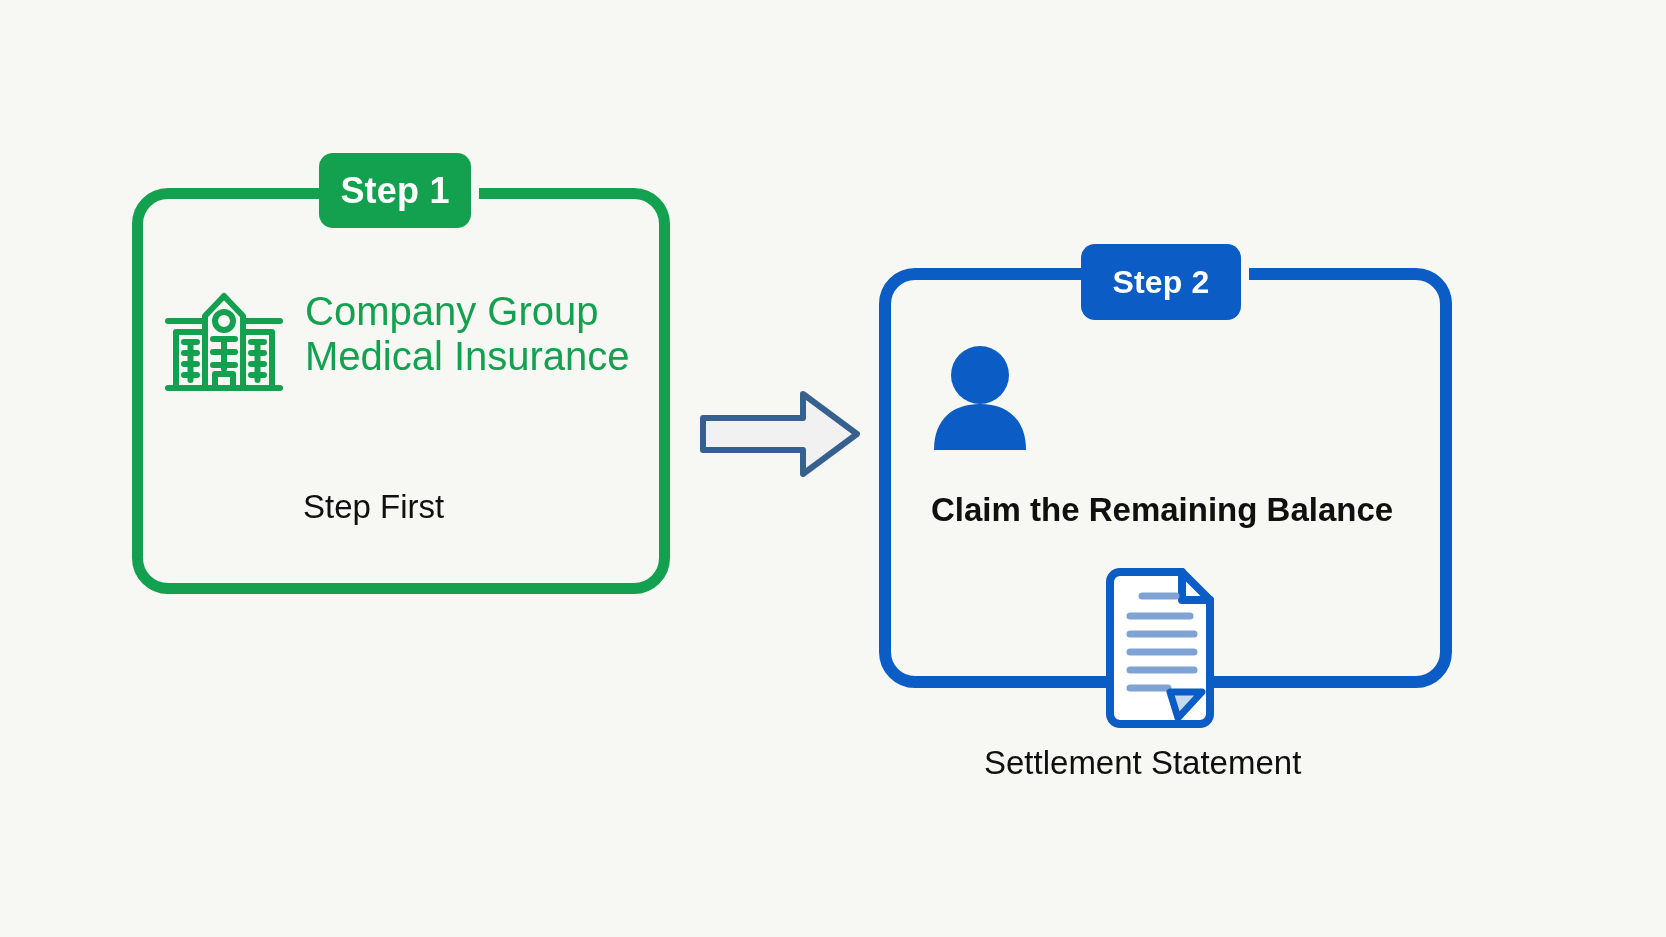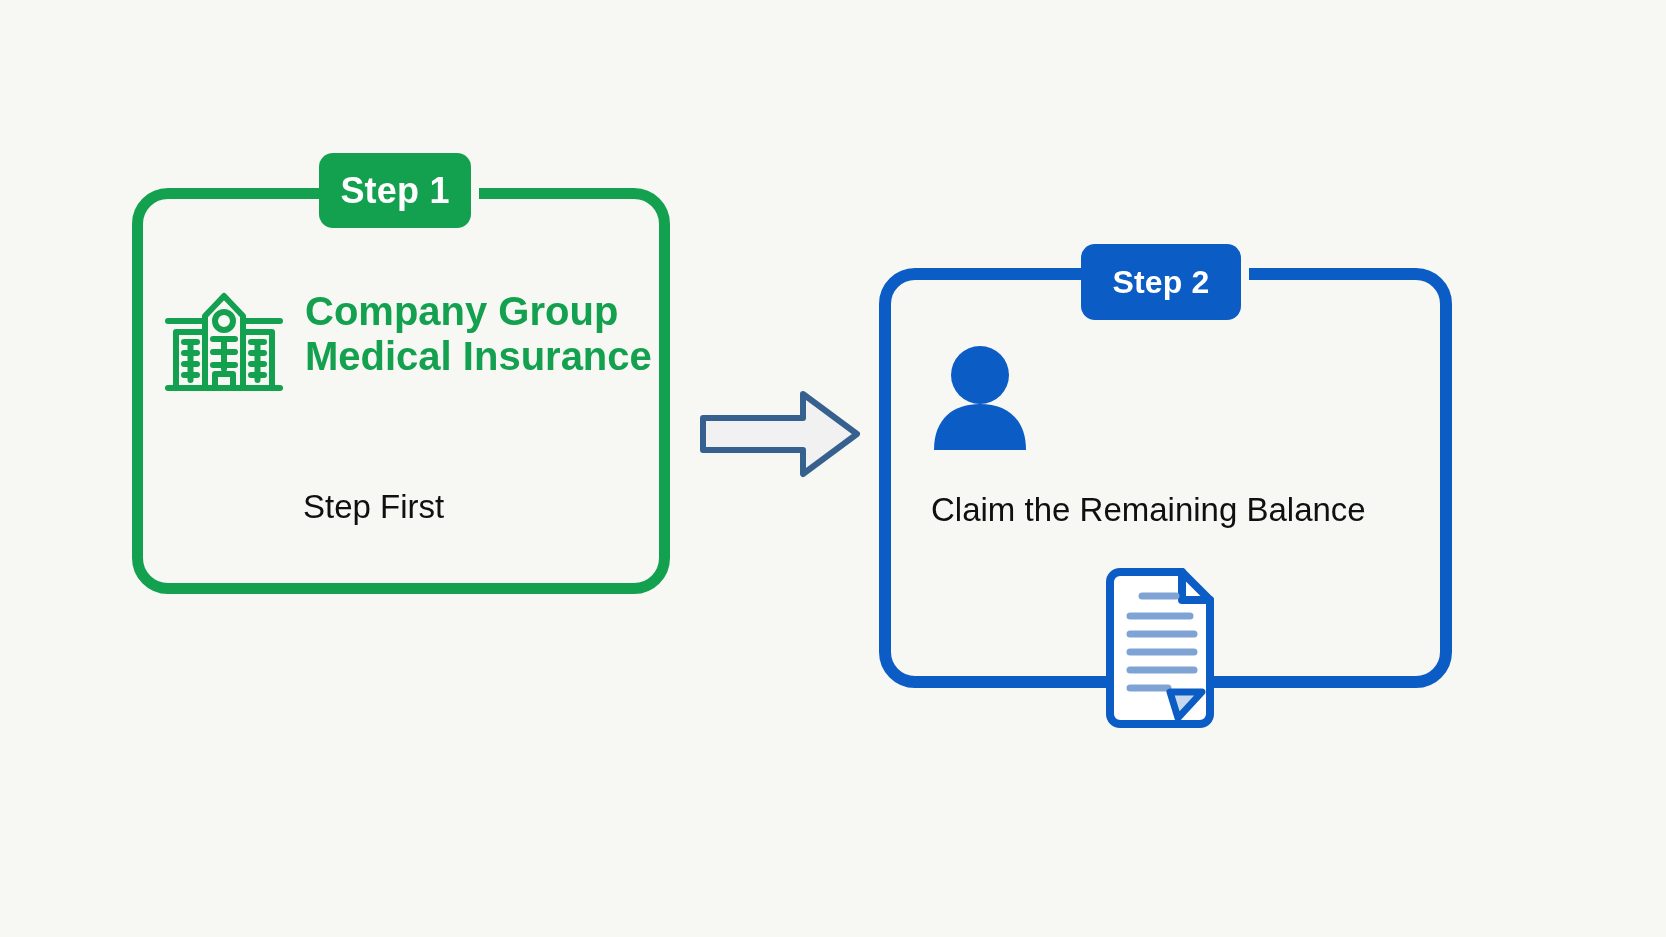--- a/index.html
+++ b/index.html
@@ -97,21 +97,21 @@
   }
   #title-row-1 { left: 160px; top: 270px; }
   #title-row-2 { left: 930px; top: 342px; }
 
   .icon-slot {
     flex: 0 0 auto;
     display: block;
   }
 
   .card-heading {
-    font-weight: bold;
+    font-weight: normal;
     line-height: 1.13;
     white-space: pre-line;
   }
   #heading-step1 {
     color: #14A14F;
     font-size: 40px;
     margin-left: 17px;
   }
   #heading-step2 {
     color: #0B5CC4;
@@ -120,21 +120,21 @@
   }
 
   
   .card-body-text {
     position: absolute;
     color: #101010;
     font-size: 33px;
     white-space: nowrap;
   }
   #body-step1 { left: 303px; top: 488px; }
-  #body-step2 { left: 931px; top: 491px; }
+  #body-step2 { left: 931px; top: 491px; font-weight: bold; }
 
   
   #doc-icon {
     position: absolute;
     left: 1098px;
     top: 568px;
     width: 124px;
     height: 160px;
   }
   #doc-caption {
@@ -239,14 +239,15 @@
         <line x1="32" y1="66" x2="96" y2="66"></line>
         <line x1="32" y1="84" x2="96" y2="84"></line>
         <line x1="32" y1="102" x2="96" y2="102"></line>
         <line x1="32" y1="120" x2="70" y2="120"></line>
       </g>
 
       <path d="M72 124 L104 124 L80 150 Z" fill="#C6D8EE" stroke="#0B5CC4" stroke-width="7" stroke-linejoin="round"></path>
     </svg>
   </div>
 
+  <div id="doc-caption">Settlement Statement</div>
 
 </div>
 
 </body></html>

